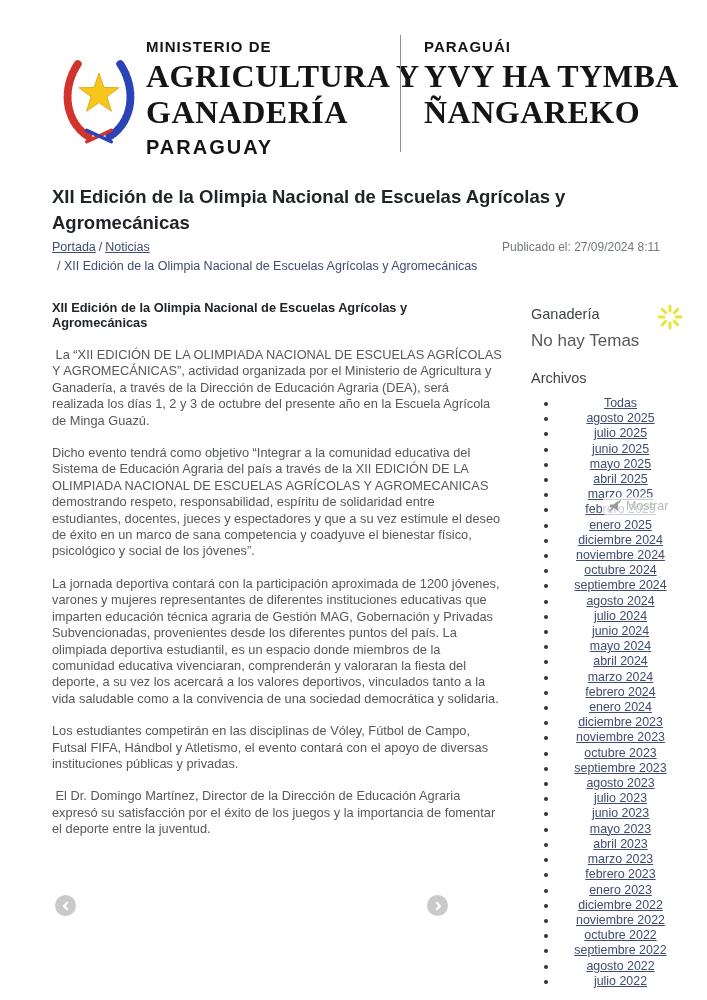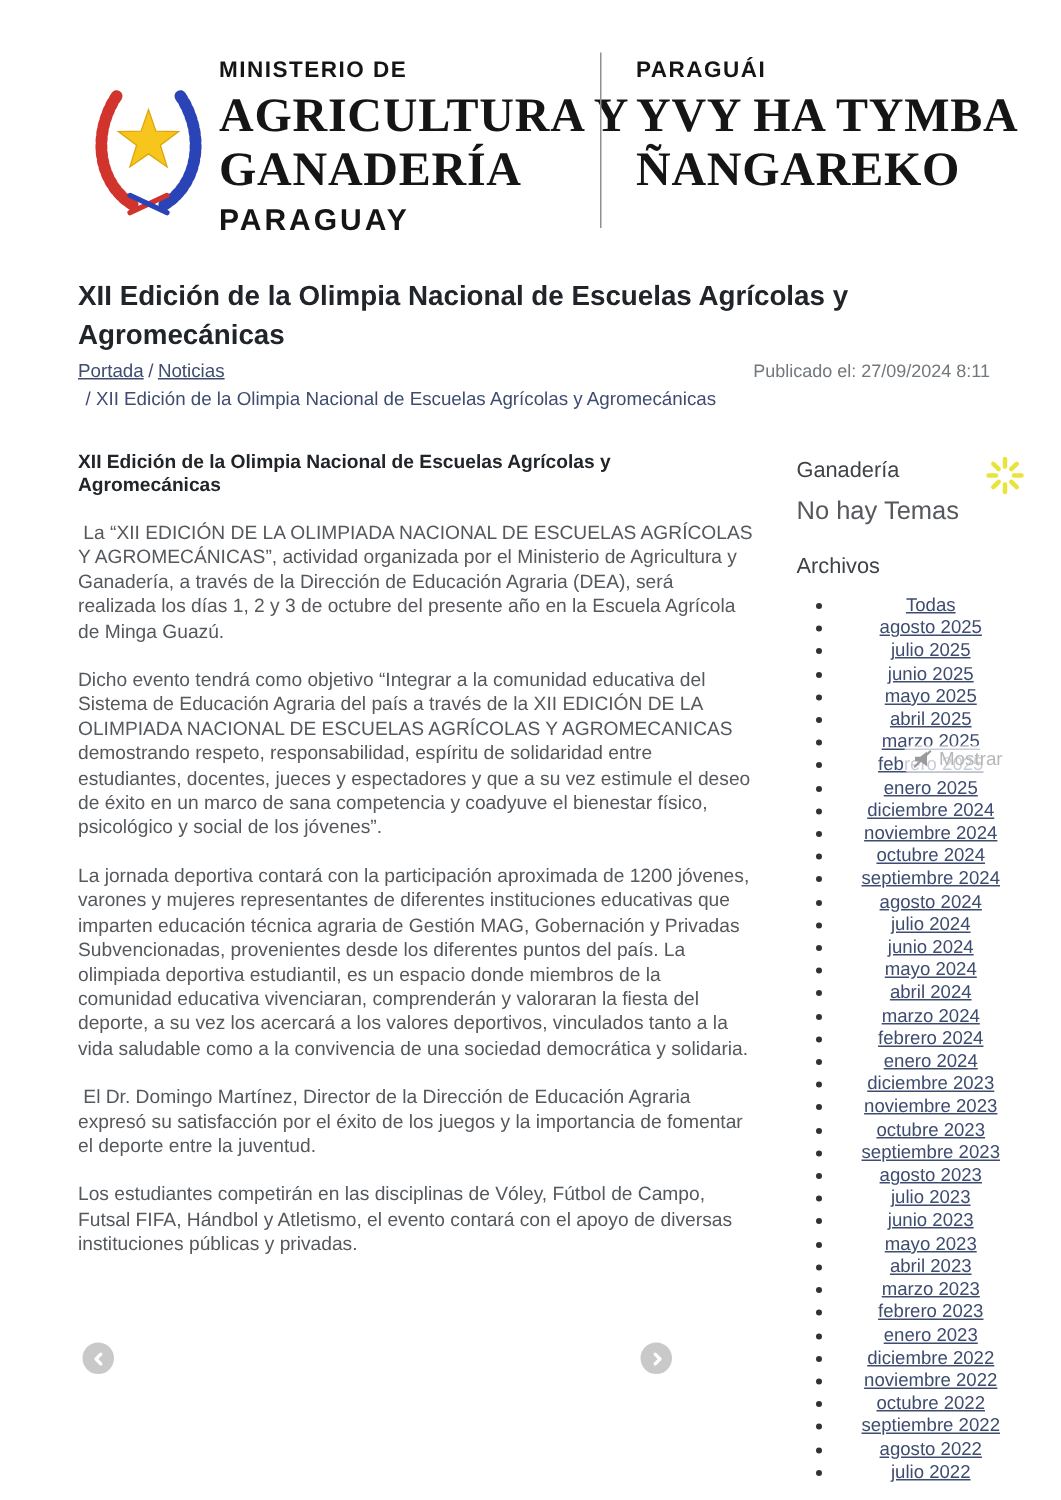--- a/index.html
+++ b/index.html
@@ -97,22 +97,22 @@
       <span>XII Edición de la Olimpia Nacional de Escuelas Agrícolas y Agromecánicas</span></span>
   </nav>
 
   <div class="published">Publicado el: 27/09/2024 8:11</div>
 
   <article class="article">
     <h2 class="article-heading">XII Edición de la Olimpia Nacional de Escuelas Agrícolas y Agromecánicas</h2>
     <p> La “XII EDICIÓN DE LA OLIMPIADA NACIONAL DE ESCUELAS AGRÍCOLAS Y AGROMECÁNICAS”, actividad organizada por el Ministerio de Agricultura y Ganadería, a través de la Dirección de Educación Agraria (DEA), será realizada los días 1, 2 y 3 de octubre del presente año en la Escuela Agrícola de Minga Guazú.</p>
     <p>Dicho evento tendrá como objetivo “Integrar a la comunidad educativa del Sistema de Educación Agraria del país a través de la XII EDICIÓN DE LA OLIMPIADA NACIONAL DE ESCUELAS AGRÍCOLAS Y AGROMECANICAS demostrando respeto, responsabilidad, espíritu de solidaridad entre estudiantes, docentes, jueces y espectadores y que a su vez estimule el deseo de éxito en un marco de sana competencia y coadyuve el bienestar físico, psicológico y social de los jóvenes”.</p>
     <p>La jornada deportiva contará con la participación aproximada de 1200 jóvenes, varones y mujeres representantes de diferentes instituciones educativas que imparten educación técnica agraria de Gestión MAG, Gobernación y Privadas Subvencionadas, provenientes desde los diferentes puntos del país. La olimpiada deportiva estudiantil, es un espacio donde miembros de la comunidad educativa vivenciaran, comprenderán y valoraran la fiesta del deporte, a su vez los acercará a los valores deportivos, vinculados tanto a la vida saludable como a la convivencia de una sociedad democrática y solidaria.</p>
+    <p>Los estudiantes competirán en las disciplinas de Vóley, Fútbol de Campo, Futsal FIFA, Hándbol y Atletismo, el evento contará con el apoyo de diversas instituciones públicas y privadas.</p>
     <p> El Dr. Domingo Martínez, Director de la Dirección de Educación Agraria expresó su satisfacción por el éxito de los juegos y la importancia de fomentar el deporte entre la juventud.</p>
-    <p>Los estudiantes competirán en las disciplinas de Vóley, Fútbol de Campo, Futsal FIFA, Hándbol y Atletismo, el evento contará con el apoyo de diversas instituciones públicas y privadas.</p>
   </article>
 
   <button class="arrow arrow-prev">
     <svg width="10" height="10" viewBox="0 0 10 10">
       <polyline points="6.2,1.8 3,5 6.2,8.2" stroke="#fff" stroke-width="2.2" fill="none" stroke-linecap="round" stroke-linejoin="round"></polyline>
     </svg>
   </button>
   <button class="arrow arrow-next">
     <svg width="10" height="10" viewBox="0 0 10 10">
       <polyline points="3.8,1.8 7,5 3.8,8.2" stroke="#fff" stroke-width="2.2" fill="none" stroke-linecap="round" stroke-linejoin="round"></polyline>

